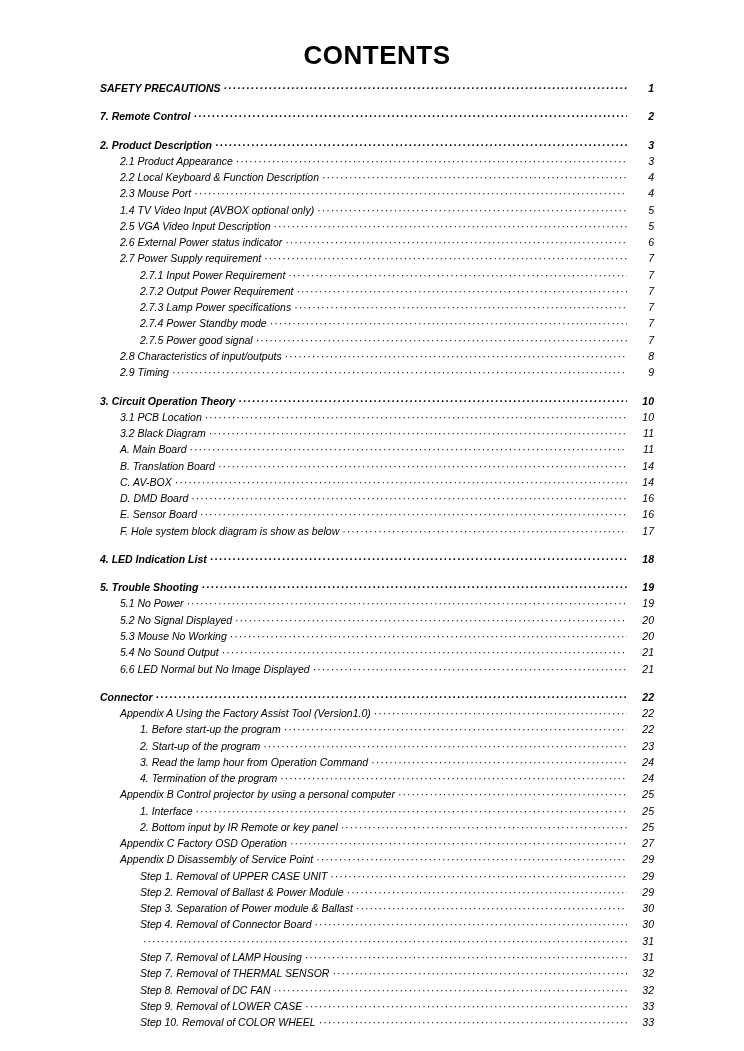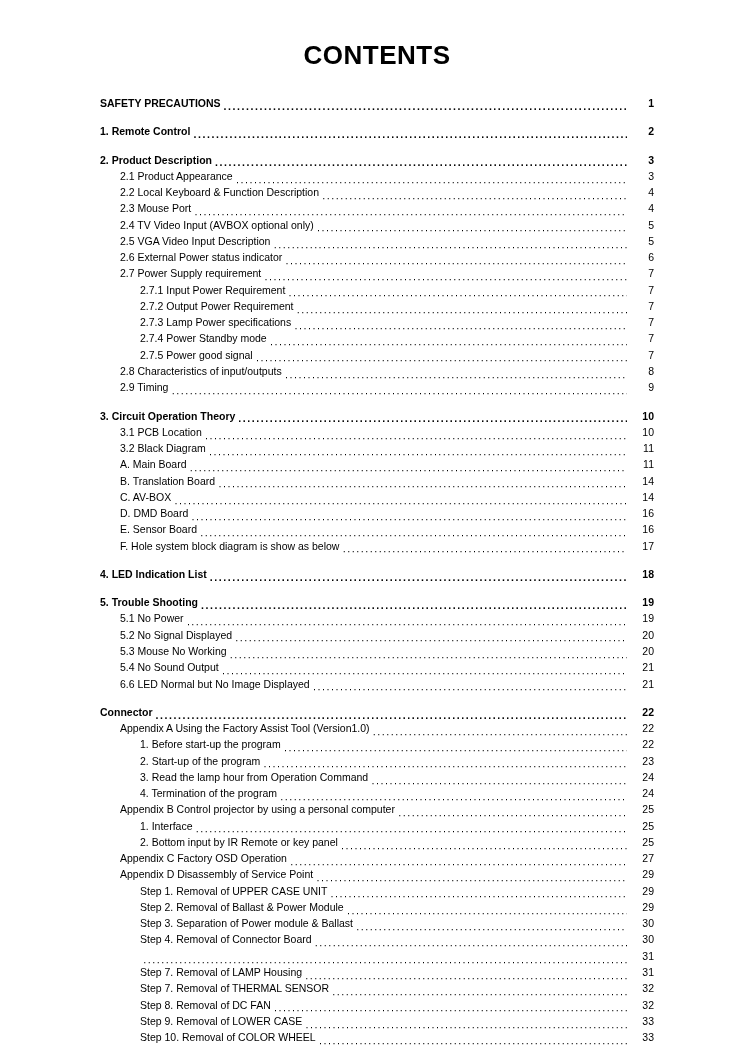--- a/index.html
+++ b/index.html
@@ -13,29 +13,30 @@
     height: 1051px;
     box-sizing: border-box;
   }
   .page {
     padding: 40px 90px 40px 100px;
   }
   .title {
     text-align: center;
     font-size: 26px;
     font-weight: bold;
-    margin-bottom: 24px;
+    margin-bottom: 9px;
     letter-spacing: 0.5px;
   }
   .toc-row {
     display: flex;
-    align-items: flex-end;
+    align-items: flex-start;
     white-space: nowrap;
     line-height: 1.55;
     font-size: 10.5px;
+    font-style: italic;
   }
   .toc-row .label { flex: 0 0 auto; }
   .toc-row .dots {
     flex: 1 1 auto;
     overflow: hidden;
     position: relative;
     height: 1em;
     margin: 0 3px;
   }
   .toc-row .dots::after {
@@ -63,21 +64,21 @@
 <div class="page">
   <div class="title">CONTENTS</div>
   <div id="toc">
       <div class="toc-row indent-0 bold">
         <span class="label">SAFETY PRECAUTIONS</span>
         <span class="dots"></span>
         <span class="page">1</span>
       </div>
       <div class="group-gap"></div>
       <div class="toc-row indent-0 bold">
-        <span class="label">1. Remote Control</span>
+        <span class="label">7. Remote Control</span>
         <span class="dots"></span>
         <span class="page">2</span>
       </div>
       <div class="group-gap"></div>
       <div class="toc-row indent-0 bold">
         <span class="label">2. Product Description</span>
         <span class="dots"></span>
         <span class="page">3</span>
       </div>
       <div class="toc-row indent-1">
@@ -89,21 +90,21 @@
         <span class="label">2.2 Local Keyboard &amp; Function Description</span>
         <span class="dots"></span>
         <span class="page">4</span>
       </div>
       <div class="toc-row indent-1">
         <span class="label">2.3 Mouse Port</span>
         <span class="dots"></span>
         <span class="page">4</span>
       </div>
       <div class="toc-row indent-1">
-        <span class="label">2.4 TV Video Input (AVBOX optional only)</span>
+        <span class="label">1.4 TV Video Input (AVBOX optional only)</span>
         <span class="dots"></span>
         <span class="page">5</span>
       </div>
       <div class="toc-row indent-1">
         <span class="label">2.5 VGA Video Input Description</span>
         <span class="dots"></span>
         <span class="page">5</span>
       </div>
       <div class="toc-row indent-1">
         <span class="label">2.6 External Power status indicator</span>

